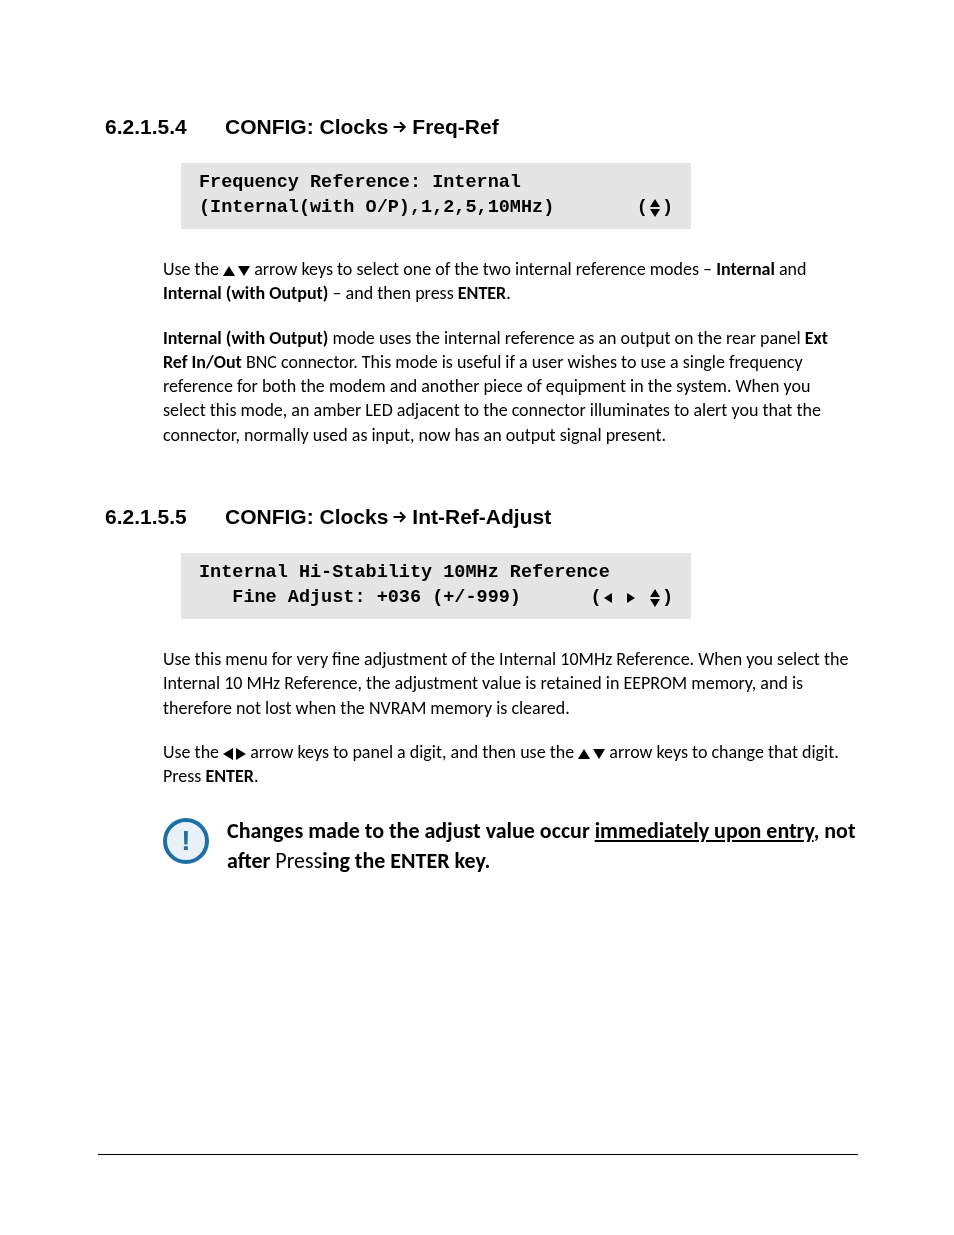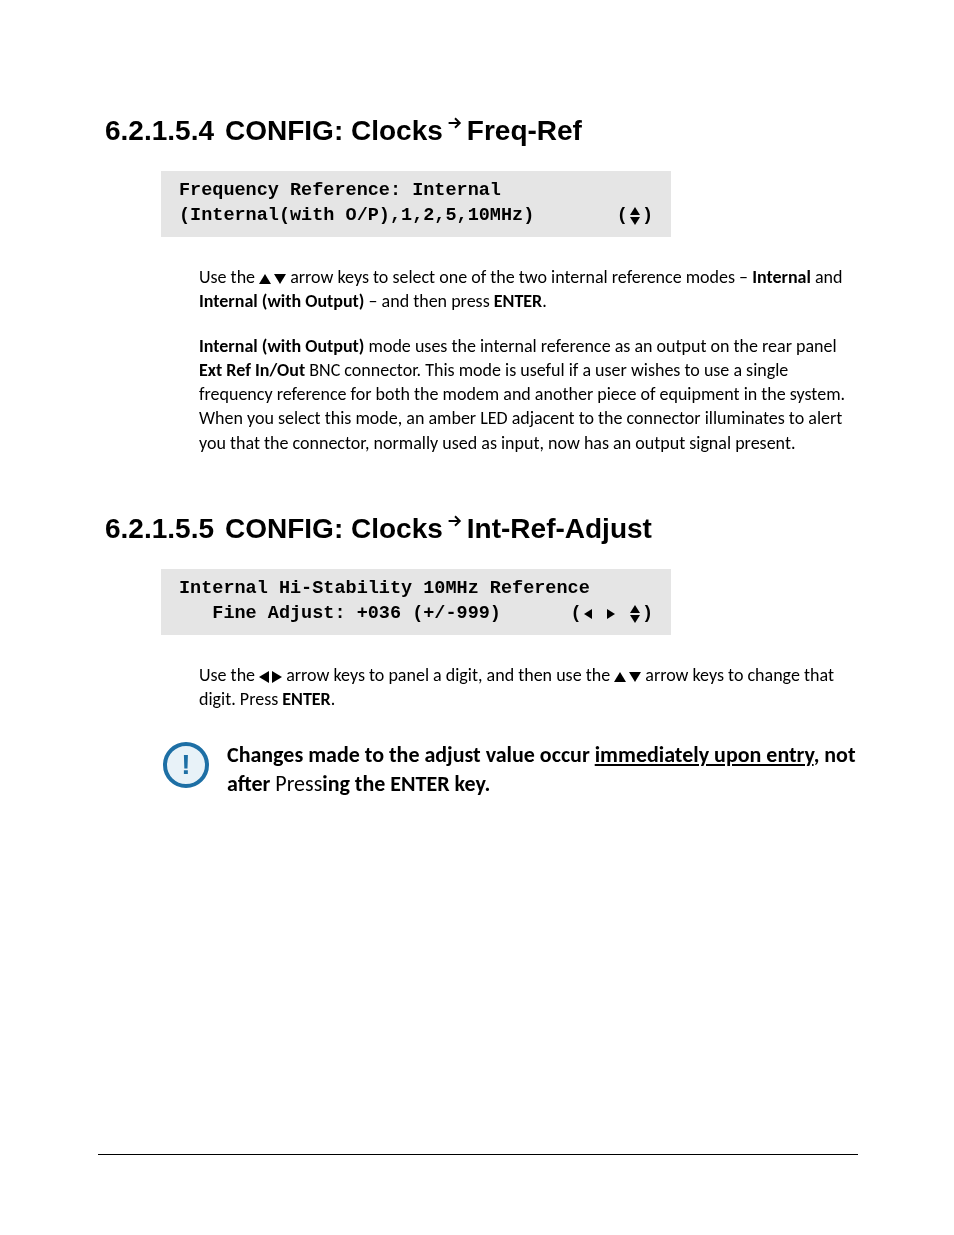--- a/index.html
+++ b/index.html
@@ -4,28 +4,28 @@
 <style>
   * { margin:0; padding:0; box-sizing:border-box; }
   body {
     width:954px; height:1235px; background:#fff;
     font-family:Calibri,"Segoe UI",sans-serif;
     color:#000; position:relative;
   }
   .page { padding:115px 98px 0 105px; }
   .section-heading {
     font-family:Arial,Helvetica,sans-serif;
-    font-weight:700; font-size:28px;
+    font-weight:700; font-size:21px;
     display:flex; margin-bottom:24px;
   }
   .section-heading .num{ width:120px; flex-shrink:0; }
-  .section-heading .title{ display:inline-flex; align-items:flex-start; gap:4px; }
+  .section-heading .title{ display:inline-flex; align-items:center; gap:4px; }
   .arrow-svg{ width:16px; height:16px; display:inline-block; }
   .screen-box{
-    margin-left:56px; width:510px; background:#e5e5e5;
+    margin-left:76px; width:510px; background:#e5e5e5;
     padding:8px 18px;
     font-family:"Courier New",monospace; font-weight:700;
     font-size:18.5px; line-height:1.35;
   }
   .screen-line{ display:flex; justify-content:space-between; }
   .hints{ font-family:"Courier New",monospace; font-weight:700; font-size:18.5px;
           display:inline-flex; align-items:center; gap:2px; }
   .tri{ display:inline-block; }
   .tri-up{ border-left:5px solid transparent; border-right:5px solid transparent;
            border-bottom:8px solid #000; }
@@ -33,21 +33,21 @@
              border-top:8px solid #000; }
   .tri-left{ border-top:5px solid transparent; border-bottom:5px solid transparent;
              border-right:8px solid #000; }
   .tri-right{ border-top:5px solid transparent; border-bottom:5px solid transparent;
               border-left:8px solid #000; }
   .updown-stack{ display:inline-flex; flex-direction:column; gap:2px; align-items:center; }
   .body-text{
     margin-top:28px; font-size:18px; line-height:1.35;
     margin-left:58px; max-width:740px;
   }
-  .para{ margin-bottom:20px;margin-left:36px; }
+  .para{ margin-bottom:20px; }
   .inline-arrows{ display:inline-flex; gap:3px; align-items:center; vertical-align:middle; }
   .inline-arrows .it{ width:0;height:0; }
   .it-up{ border-left:6px solid transparent; border-right:6px solid transparent;
           border-bottom:10px solid #000; }
   .it-down{ border-left:6px solid transparent; border-right:6px solid transparent;
             border-top:10px solid #000; }
   .it-left{ border-top:6px solid transparent; border-bottom:6px solid transparent;
             border-right:10px solid #000; }
   .it-right{ border-top:6px solid transparent; border-bottom:6px solid transparent;
              border-left:10px solid #000; }
@@ -130,20 +130,21 @@
     <div class="screen-line">
       <span style="white-space:pre">   Fine Adjust: +036 (+/-999)</span>
       <span class="hints">(<span class="tri tri-left"></span>&nbsp;<span class="tri tri-right"></span>&nbsp;<span class="updown-stack">
             <span class="tri tri-up"></span>
             <span class="tri tri-down"></span>
           </span>)</span>
     </div>
   </div>
 
   <div class="body-text">
+    <div class="para">Use this menu for very fine adjustment of the Internal 10MHz Reference. When you select the Internal 10 MHz Reference, the adjustment value is retained in EEPROM memory, and is therefore not lost when the NVRAM memory is cleared.</div>
     <div class="para">
       <span>Use the </span><span class="inline-arrows">
           <span class="it it-left"></span>
           <span class="it it-right"></span>
         </span><span> arrow keys to panel a digit, and then use the </span><span class="inline-arrows">
           <span class="it it-up"></span>
           <span class="it it-down"></span>
         </span><span> arrow keys to change that digit. Press </span><b>ENTER</b><span>.</span>
     </div>
   </div>

